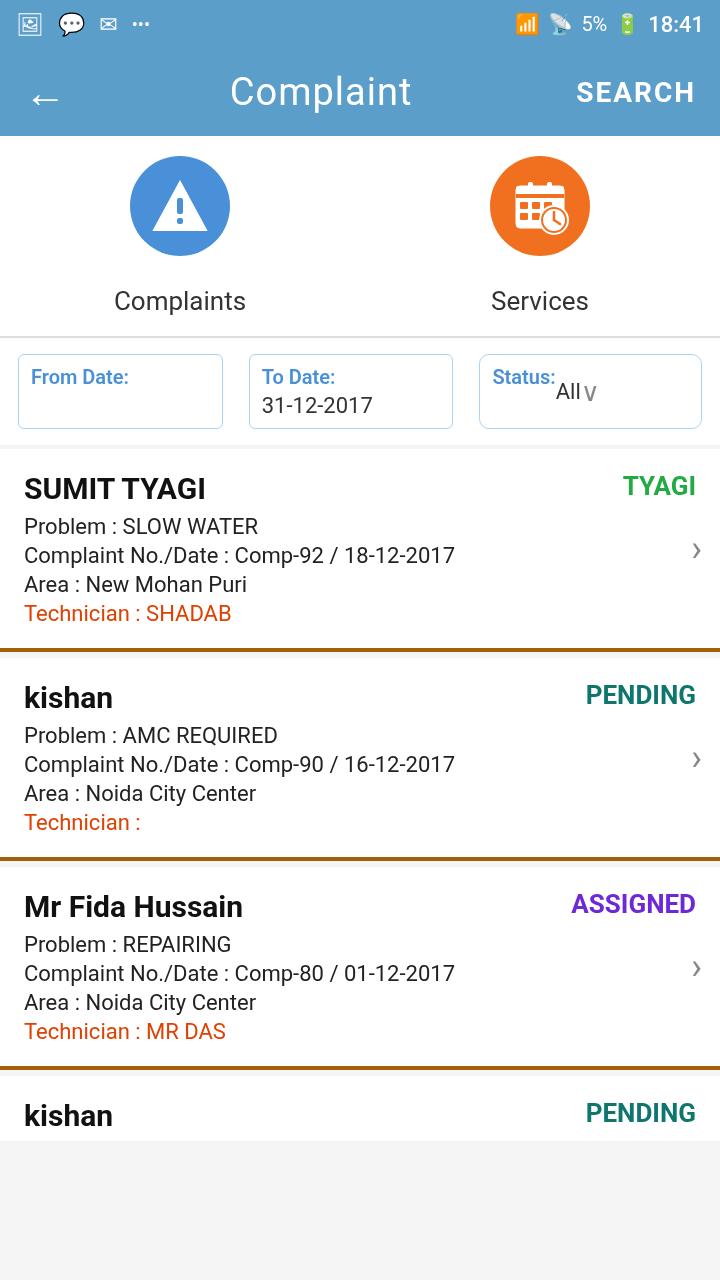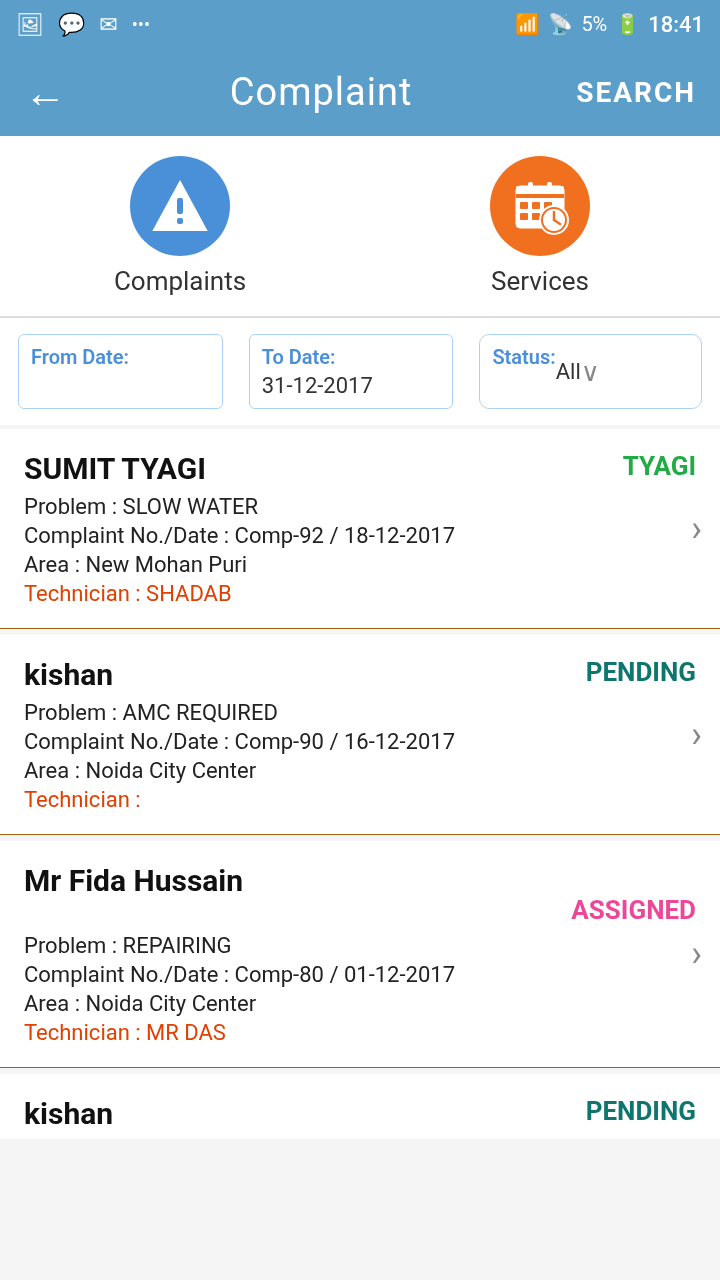--- a/index.html
+++ b/index.html
@@ -69,20 +69,21 @@
       border-bottom: 2px solid #ddd;
       padding: 20px 0 10px 0;
     }
     .tab-item {
       flex: 1;
       display: flex;
       flex-direction: column;
       align-items: center;
       cursor: pointer;
       padding-bottom: 10px;
+      gap: 20px;
     }
     .tab-icon-circle {
       width: 100px;
       height: 100px;
       border-radius: 50%;
       display: flex;
       align-items: center;
       justify-content: center;
       margin-bottom: 10px;
     }
@@ -142,40 +143,40 @@
     
     .complaints-list {
       display: flex;
       flex-direction: column;
       gap: 6px;
     }
     .complaint-card {
       background: white;
       padding: 22px 24px;
       position: relative;
-      border-bottom: 1px solid #a16207;
+      border-bottom: 4px solid #a16207;
     }
     .complaint-header {
       display: flex;
       justify-content: space-between;
       align-items: flex-start;
       margin-bottom: 8px;
     }
     .complaint-name {
       font-size: 30px;
       font-weight: 700;
       color: #111;
     }
     .status-badge {
       font-size: 26px;
       font-weight: 700;
     }
     .status-badge.solved { color: #22aa44; }
     .status-badge.pending { color: #0f766e; }
-    .status-badge.assigned { color: #ec4899; margin-top: 32px; }
+    .status-badge.assigned { color: #6d28d9; }
 
     .complaint-detail {
       font-size: 22px;
       color: #222;
       margin-bottom: 4px;
       padding-right: 44px;
     }
     .complaint-technician {
       font-size: 22px;
       color: #e04000;

